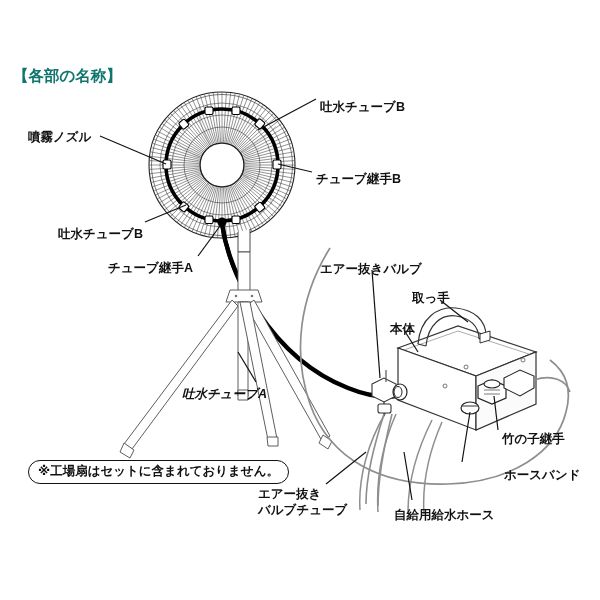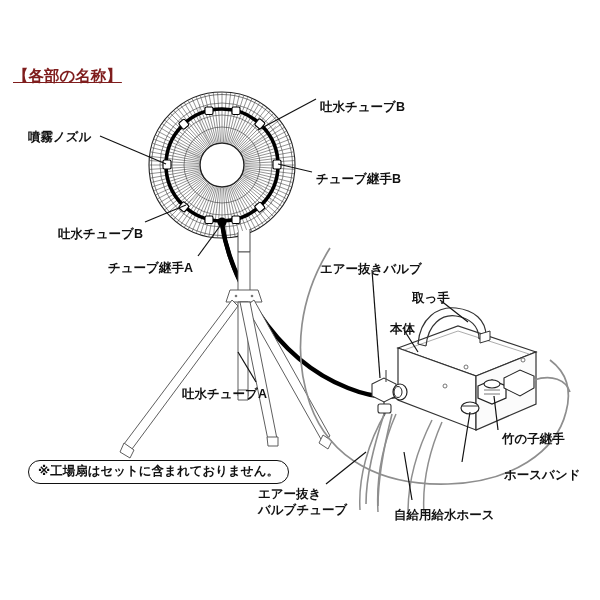--- a/index.html
+++ b/index.html
@@ -28,24 +28,23 @@
     width: 600px;
     height: 600px;
     display: block;
   }
   .title-text {
     position: absolute;
     left: 13px;
     top: 66px;
     font-size: 15.5px;
     font-weight: bold;
-    color: #7f1d1d;
+    color: #0f766e;
     letter-spacing: 0px;
     white-space: nowrap;
-    text-decoration: underline;
   }
   .lbl {
     position: absolute;
     font-size: 12.5px;
     font-weight: bold;
     color: #111111;
     white-space: nowrap;
     line-height: 15px;
   }
   .lbl.two-line {
@@ -256,21 +255,21 @@
   <div class="title-text">【各部の名称】</div>
 
   <div class="lbl" style="left:28px;  top:130px;">噴霧ノズル</div>
   <div class="lbl" style="left:320px; top:100px;">吐水チューブB</div>
   <div class="lbl" style="left:316px; top:172px;">チューブ継手B</div>
   <div class="lbl" style="left:58px;  top:227px;">吐水チューブB</div>
   <div class="lbl" style="left:108px; top:261px;">チューブ継手A</div>
   <div class="lbl" style="left:320px; top:262px;">エアー抜きバルブ</div>
   <div class="lbl" style="left:412px; top:291px;">取っ手</div>
   <div class="lbl" style="left:390px; top:322px;">本体</div>
-  <div class="lbl" style="left:182px; top:387px;">吐水チューブA</div>
+  <div class="lbl" style="left:182px; top:387px;font-style:italic;">吐水チューブA</div>
   <div class="lbl" style="left:502px; top:432px;">竹の子継手</div>
   <div class="lbl" style="left:456px; top:468px;margin-left:48px;">ホースバンド</div>
   <div class="lbl" style="left:394px; top:508px;">自給用給水ホース</div>
 
   <div class="lbl two-line" style="left:258px; top:486px;">
     <div>エアー抜き</div>
     <div>バルブチューブ</div>
   </div>
 
   <div class="note-box">※工場扇はセットに含まれておりません。</div>

